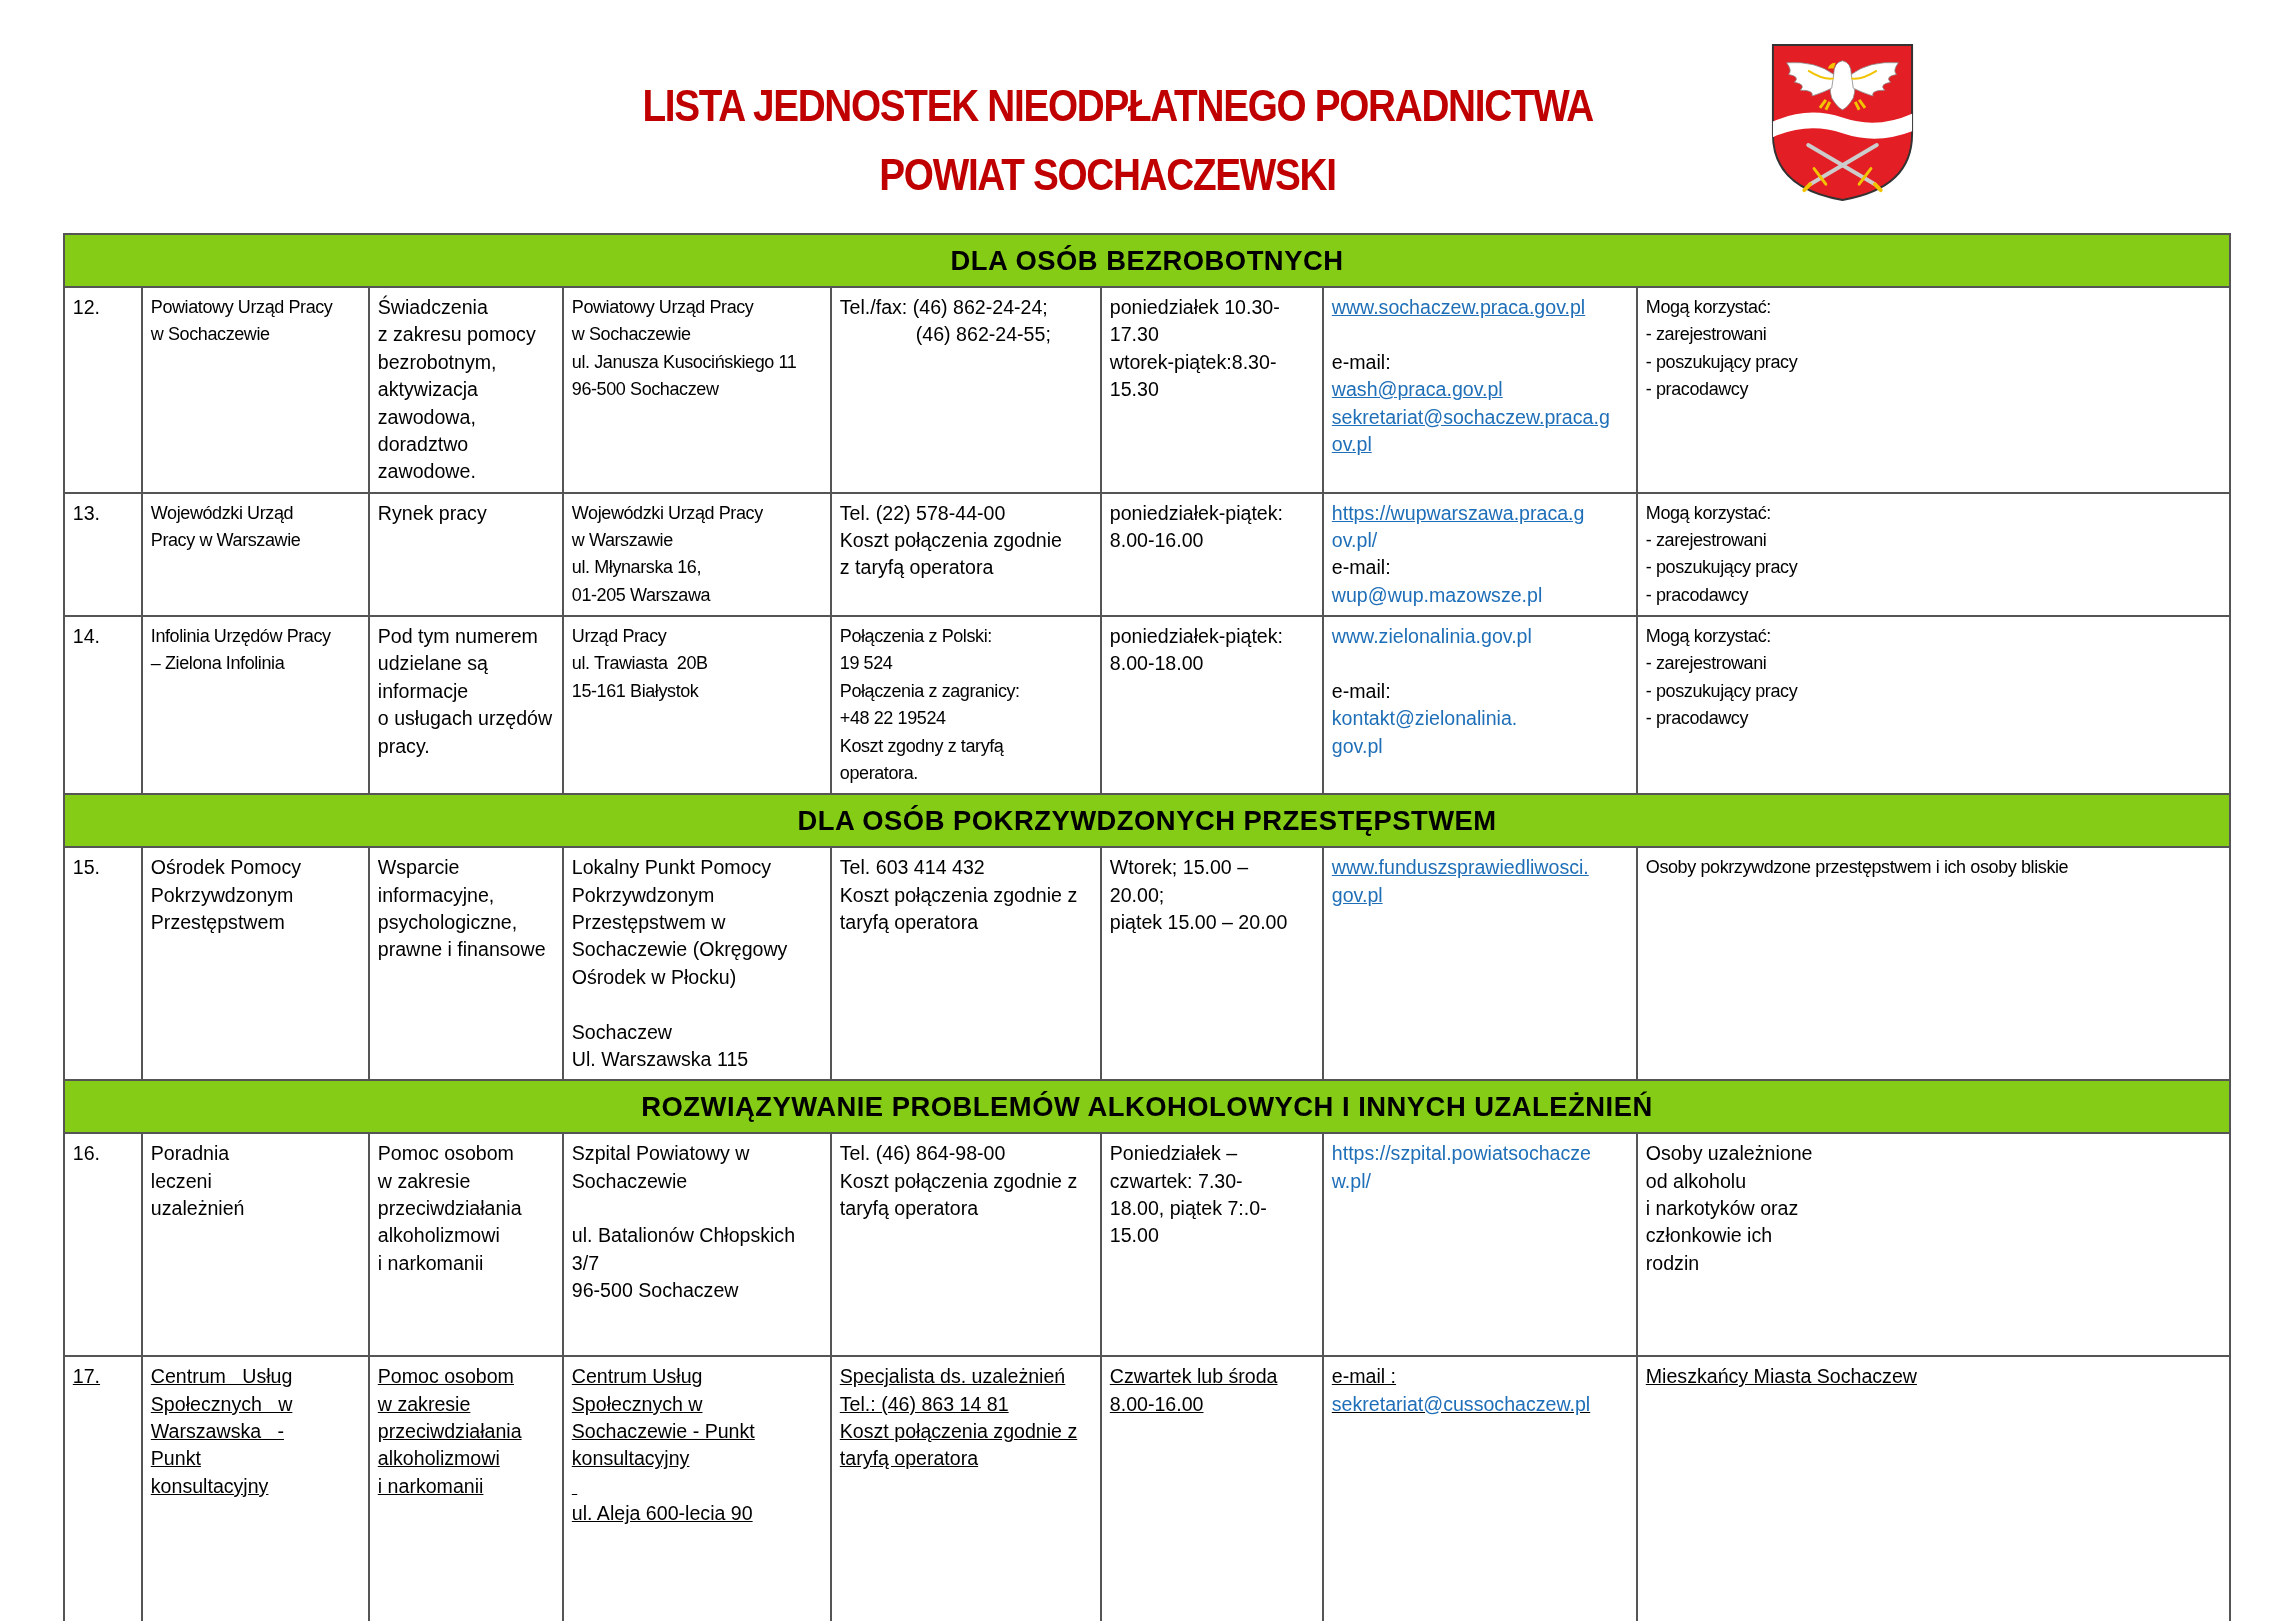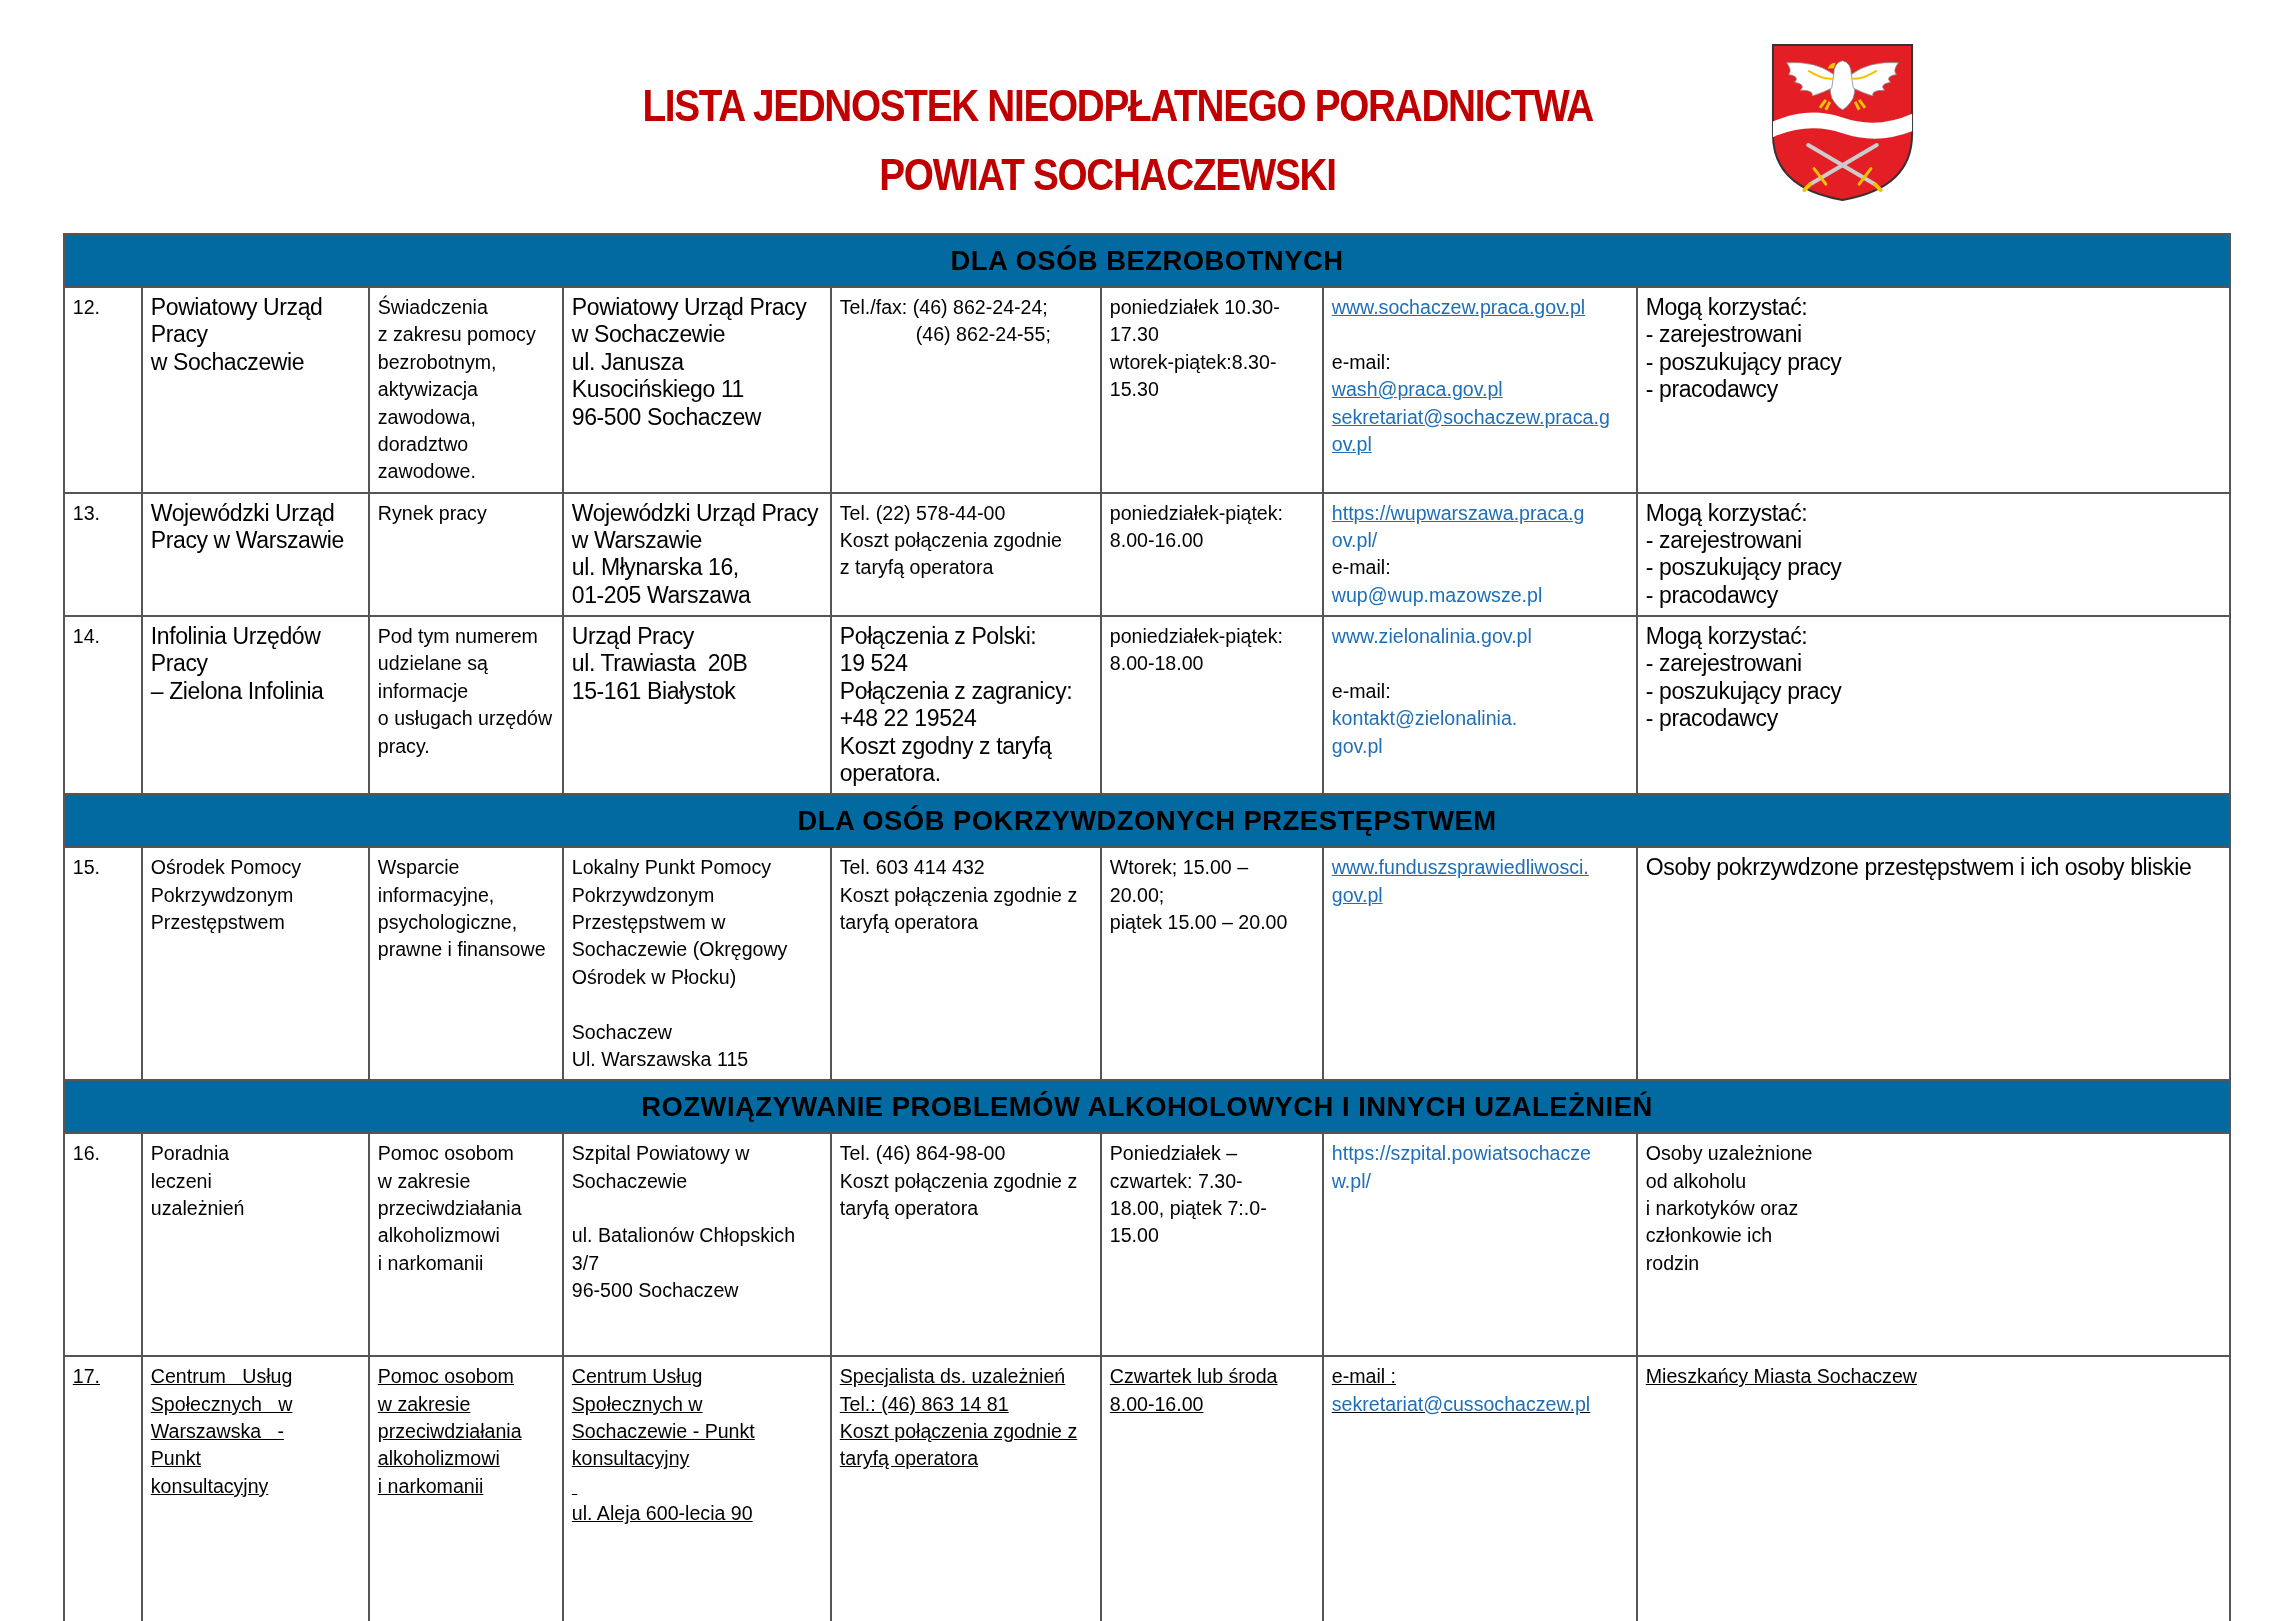--- a/index.html
+++ b/index.html
@@ -10,22 +10,22 @@
   .title-line { font-family: "Liberation Sans", sans-serif; font-weight: bold; color: #c00000;
                 font-size: 45px; line-height: 69px; letter-spacing: -1.5px; transform: scaleX(0.86); }
   .title-line.l1 { margin-left: 19.6px; }
 
   .crest { position: absolute; left: 1769px; top: 41px; width: 147px; height: 162px; }
 
   table.units { position: absolute; left: 63px; top: 233px; width: 2168px;
                 border-collapse: collapse; table-layout: fixed; }
   table.units td { border: 2px solid #555; vertical-align: top; padding: 5.9px 7.8px;
                    font-size: 19.6px; line-height: 27.4px; overflow: hidden; }
-  table.units td.narrow { font-size: 23px; line-height: 27.4px; letter-spacing: -0.4px; border-radius: 14px; }
-  tr.section td { background: #0369a1; text-align: center; font-weight: bold; font-size: 27.4px;
+  table.units td.narrow { font-size: 18px; line-height: 27.4px; letter-spacing: -0.4px; border-radius: 14px; }
+  tr.section td { background: #84cc16; text-align: center; font-weight: bold; font-size: 27.4px;
                   height: 51px; vertical-align: middle; padding: 0; letter-spacing: 0.5px; }
   .ln { display: block; white-space: pre-wrap; }
   .link { color: #1f6fb8; }
   .link.u { text-decoration: underline; }
   .num { font-size: 19.6px; }
   .ind { padding-left: 76px; }
 
   col.c-no { width: 78px; }
   col.c-name { width: 227px; }
   col.c-scope { width: 194px; }

